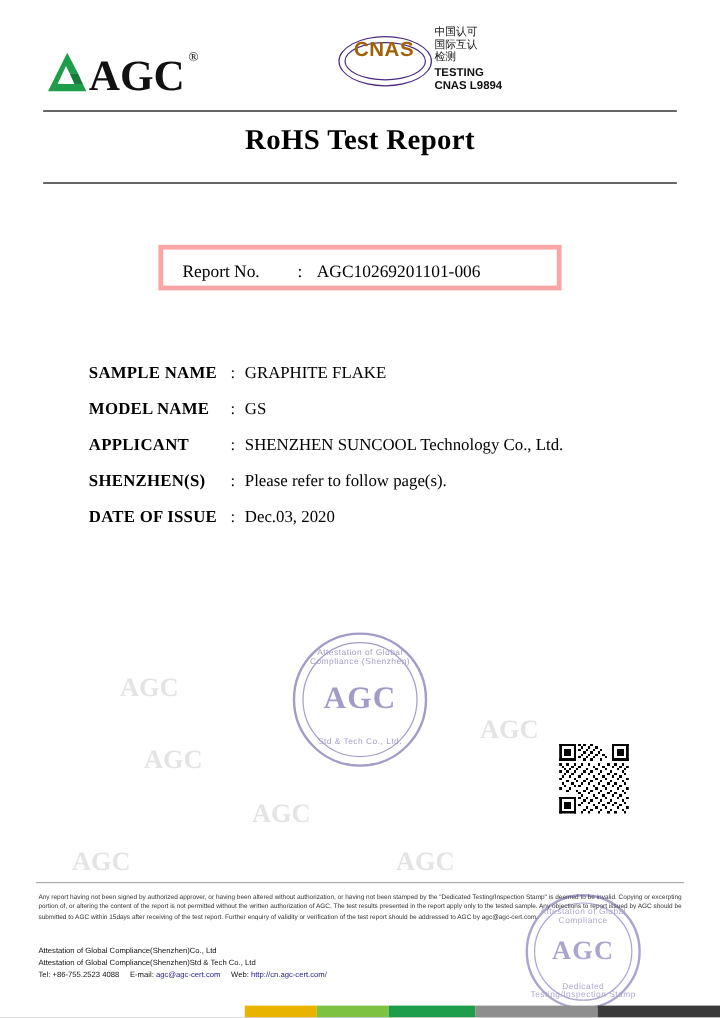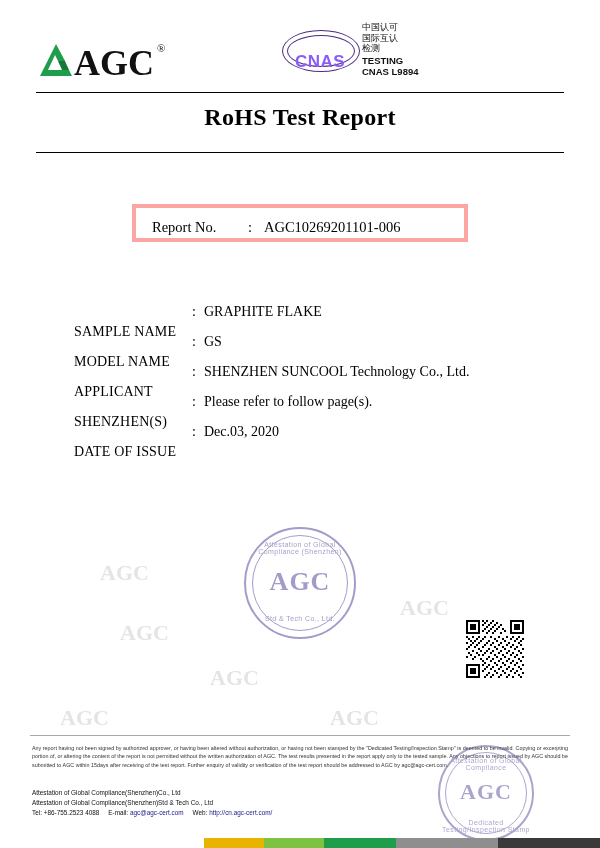--- a/index.html
+++ b/index.html
@@ -98,27 +98,27 @@
   }
   .cnas .oval:before {
     content: "";
     position: absolute;
     left: 4px; top: 4px; right: 4px; bottom: 4px;
     border-radius: 50%;
     border: 1px solid #4b2c83;
   }
   .cnas-word {
     position: absolute;
-    left: 0; top: 28px;
+    left: 0; top: 8px;
     width: 76px;
     text-align: center;
     font-family: "Liberation Sans", sans-serif;
     font-size: 17px;
     font-weight: bold;
-    color: #8b5cf6;
+    color: #a16207;
     letter-spacing: 0.5px;
   }
   .cnas-cn {
     position: absolute;
     left: 362px;
     top: 4px;
     font-family: "DejaVu Sans", sans-serif;
     font-size: 9px;
     line-height: 10.5px;
     color: #111;
@@ -199,23 +199,22 @@
   }
   .field-row {
     position: relative;
     height: 30px;
     font-size: 14px;
   }
   .field-label {
     position: absolute;
     left: 0;
     top: 0;
-    font-weight: normal;
+    font-weight: bold;
     letter-spacing: 0.2px;
-    margin-top: 20px;
   }
   .field-colon {
     position: absolute;
     left: 118px;
     top: 0;
   }
   .field-value {
     position: absolute;
     left: 130px;
     top: 0;

